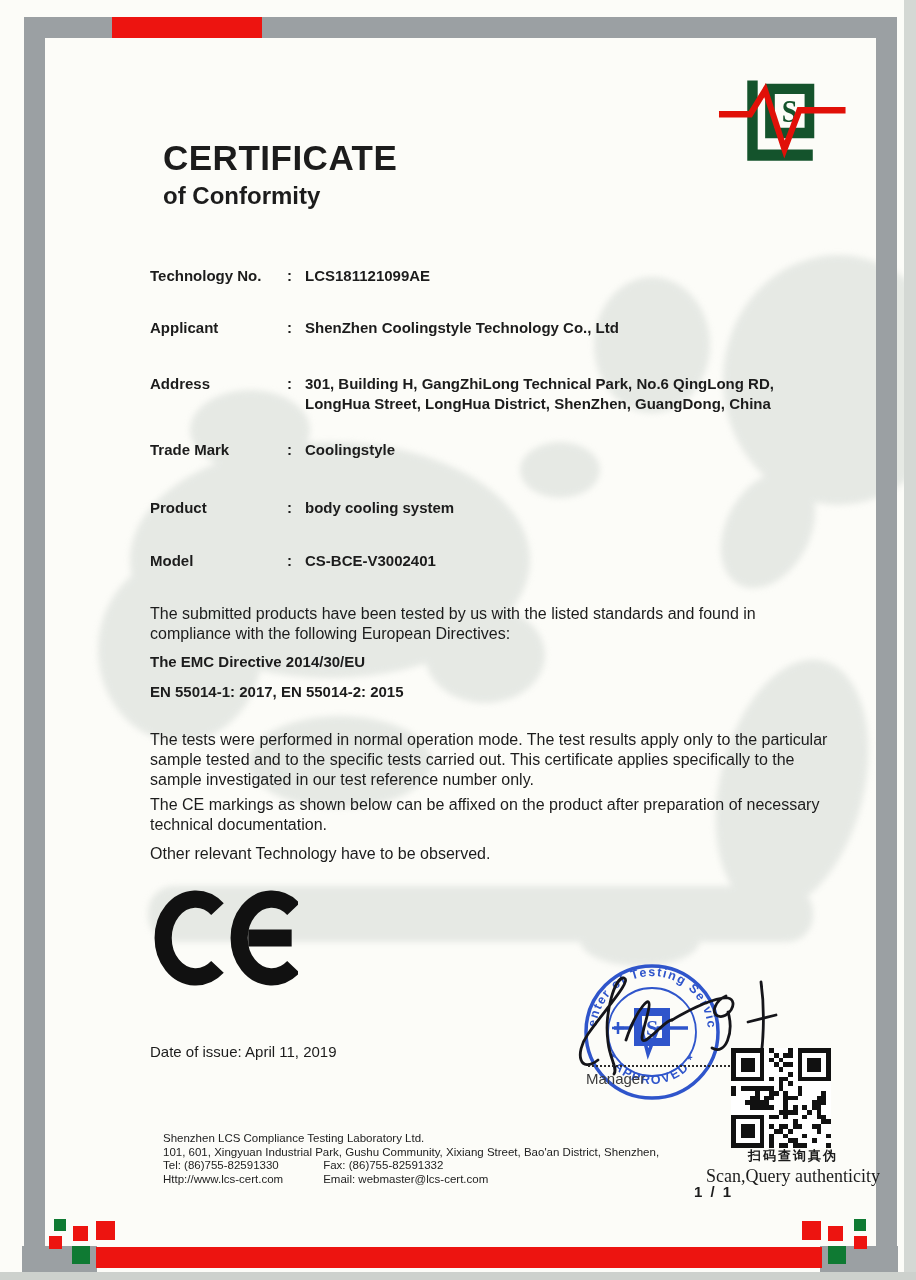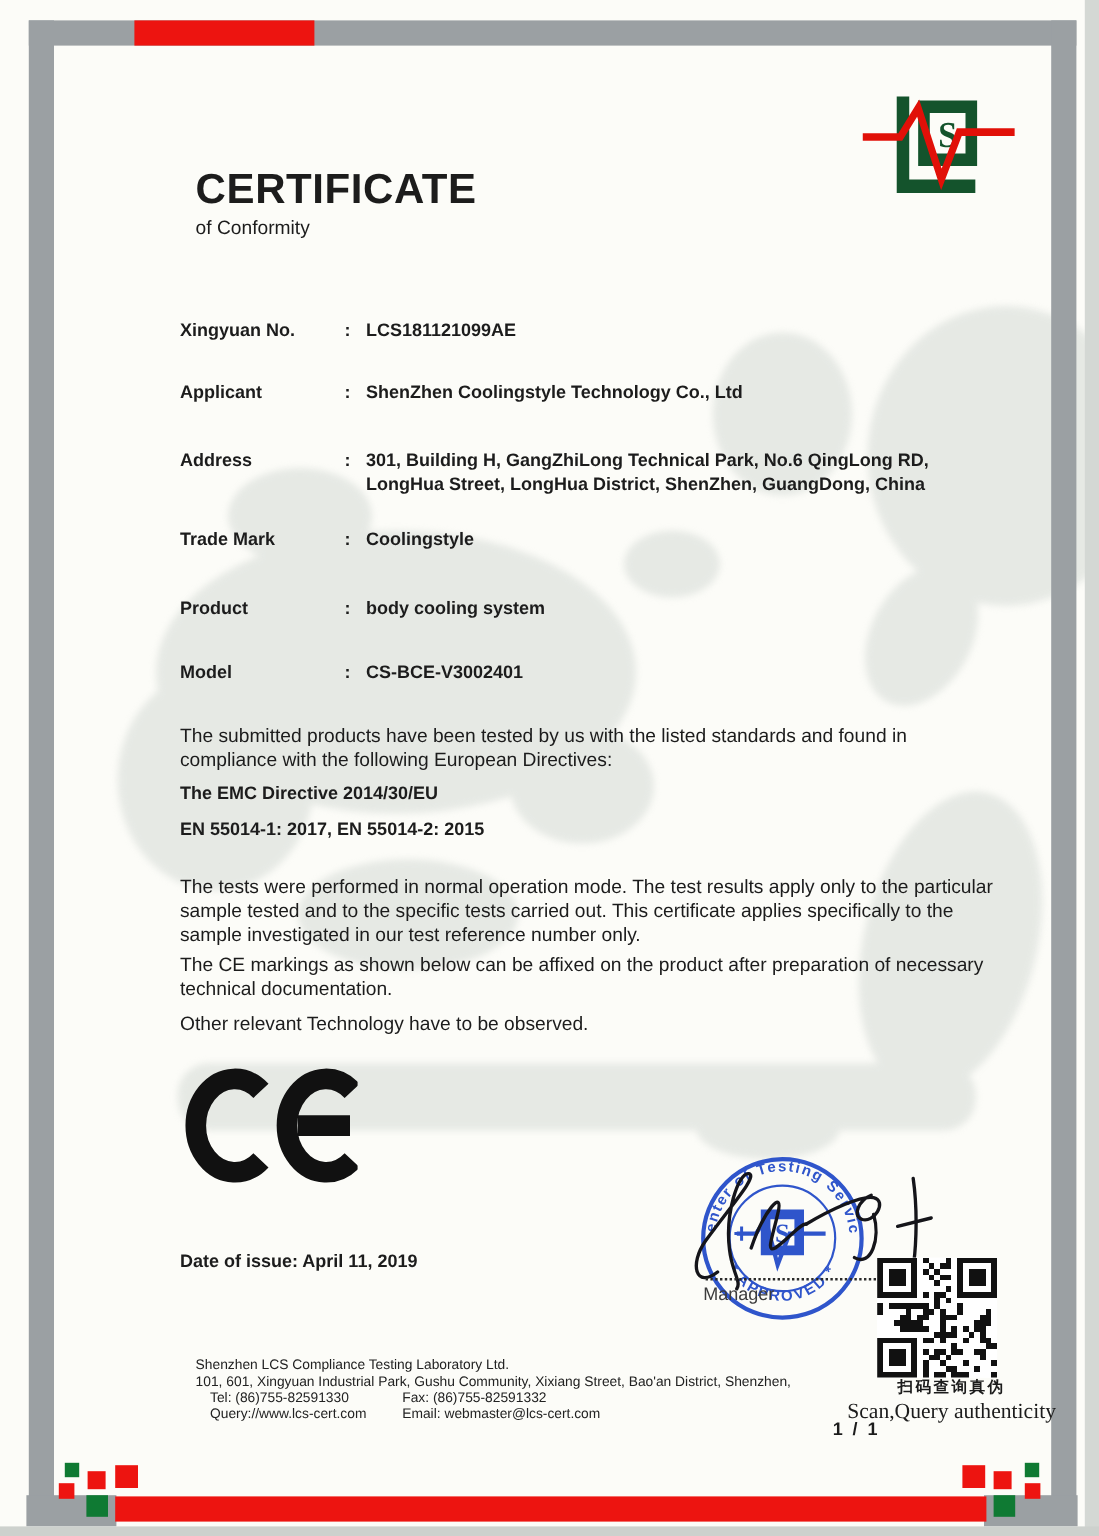--- a/index.html
+++ b/index.html
@@ -12,40 +12,40 @@
   
   .watermark{position:absolute;left:0;top:0;z-index:0;opacity:.62;filter:blur(3px);}
   
   .frame{position:absolute;z-index:1;}
   .bar{position:absolute;background:#9ba0a3;}
   .redseg{position:absolute;background:#ed1410;}
   .sq{position:absolute;z-index:3;}
   
   .content{position:absolute;left:0;top:0;width:916px;height:1280px;z-index:2;}
   .title-main{position:absolute;left:163px;top:138px;font-size:35px;font-weight:bold;letter-spacing:.5px;}
-  .title-sub{position:absolute;left:163px;top:182px;font-size:16px;font-weight:normal;}
+  .title-sub{position:absolute;left:163px;top:182px;font-size:24px;font-weight:bold;}
   .field-row{position:absolute;left:150px;width:680px;font-size:15px;font-weight:bold;line-height:20px;}
   .field-label{position:absolute;left:0;top:0;width:130px;}
   .field-colon{position:absolute;left:137px;top:0;}
   .field-value{position:absolute;left:155px;top:0;width:510px;}
   .para{position:absolute;left:150px;width:684px;font-size:16px;line-height:20px;}
   .para.bold{font-weight:bold;font-size:15px;}
-  .date-line{position:absolute;left:150px;top:1043px;font-size:15px;font-weight:bold;}
+  .date-line{position:absolute;left:150px;top:1043px;font-size:15px;font-weight:normal;}
   .manager{position:absolute;left:586px;top:1070px;width:140px;text-align:left;
            font-size:15px;color:#3c3c3c;}
   .dotline{position:absolute;left:588px;top:1053px;width:150px;height:12px;
            border-bottom:2.5px dotted #2a2a2a;}
   .qr-wrap{position:absolute;left:731px;top:1048px;width:100px;height:100px;background:#fff;}
   .qr-caption{position:absolute;left:704px;top:1147px;width:178px;text-align:center;}
   .qr-zh{font-size:13px;font-weight:bold;letter-spacing:2px;}
   .qr-en{font-size:18px;margin-top:1px;font-family:Liberation Serif, serif;}
   .page-num{position:absolute;left:694px;top:1183px;font-size:15px;font-weight:bold;letter-spacing:2px;}
   .footer{position:absolute;left:163px;top:1132px;font-size:11.5px;line-height:13.5px;color:#222;}
   .footer .cols span{display:inline-block;}
-  .footer .c1{width:157px;margin-left:12px;}
+  .footer .c1{width:157px;}
   .scan-edge-r{position:absolute;right:0;top:0;width:12px;height:1280px;background:#d4d8d4;z-index:4;}
   .scan-edge-b{position:absolute;left:0;bottom:0;width:916px;height:8px;background:#cdd1cd;z-index:4;}
 </style>
 </head>
 <body>
 
 <div class="page">
 
   <svg class="watermark" width="916" height="1280">
     <g fill="#d9ded9">
@@ -92,21 +92,21 @@
       <path d="M42,18 h14 v86 h74 v14 H42 z" fill="#14532c"></path>
       <path d="M66,22 h66 v68 h-66 z M79,35 v42 h40 v-42 z" fill="#14532c" fill-rule="evenodd"></path>
       <text x="99" y="70" text-anchor="middle" font-family="Liberation Serif, serif" font-weight="bold" font-size="38" fill="#14532c">S</text>
       <polyline points="4,60 46,60 66,30 92,104 112,55 174,55" fill="none" stroke="#e11008" stroke-width="8"></polyline>
     </svg>
 
     <div class="title-main">CERTIFICATE</div>
     <div class="title-sub">of Conformity</div>
 
     <div class="field-row" style="top:266px;">
-      <span class="field-label">Xingyuan No.</span>
+      <span class="field-label">Technology No.</span>
       <span class="field-colon">:</span>
       <span class="field-value">LCS181121099AE</span>
     </div>
     <div class="field-row" style="top:318px;">
       <span class="field-label">Applicant</span>
       <span class="field-colon">:</span>
       <span class="field-value">ShenZhen Coolingstyle Technology Co., Ltd</span>
     </div>
     <div class="field-row" style="top:374px;">
       <span class="field-label">Address</span>
@@ -308,21 +308,21 @@
     <div class="page-num">1 / 1</div>
 
     <div class="footer">
       <div>Shenzhen LCS Compliance Testing Laboratory Ltd.</div>
       <div>101, 601, Xingyuan Industrial Park, Gushu Community, Xixiang Street, Bao'an District, Shenzhen,</div>
       <div class="cols">
         <span class="c1">Tel: (86)755-82591330</span>
         <span>Fax: (86)755-82591332</span>
       </div>
       <div class="cols">
-        <span class="c1">Query://www.lcs-cert.com</span>
+        <span class="c1">Http://www.lcs-cert.com</span>
         <span>Email: webmaster@lcs-cert.com</span>
       </div>
     </div>
 
   </div>
 
   <div class="scan-edge-r"></div>
   <div class="scan-edge-b"></div>
 </div>
 

